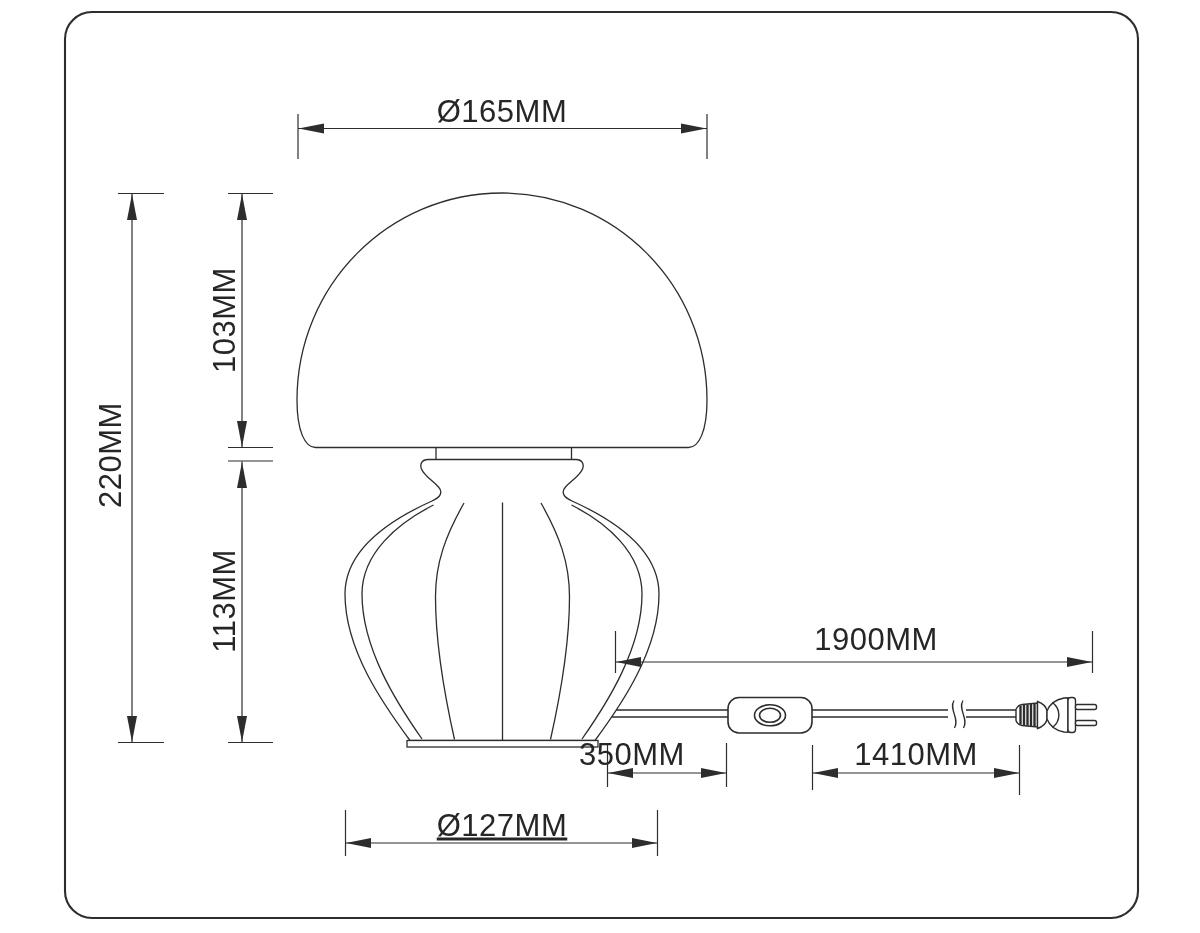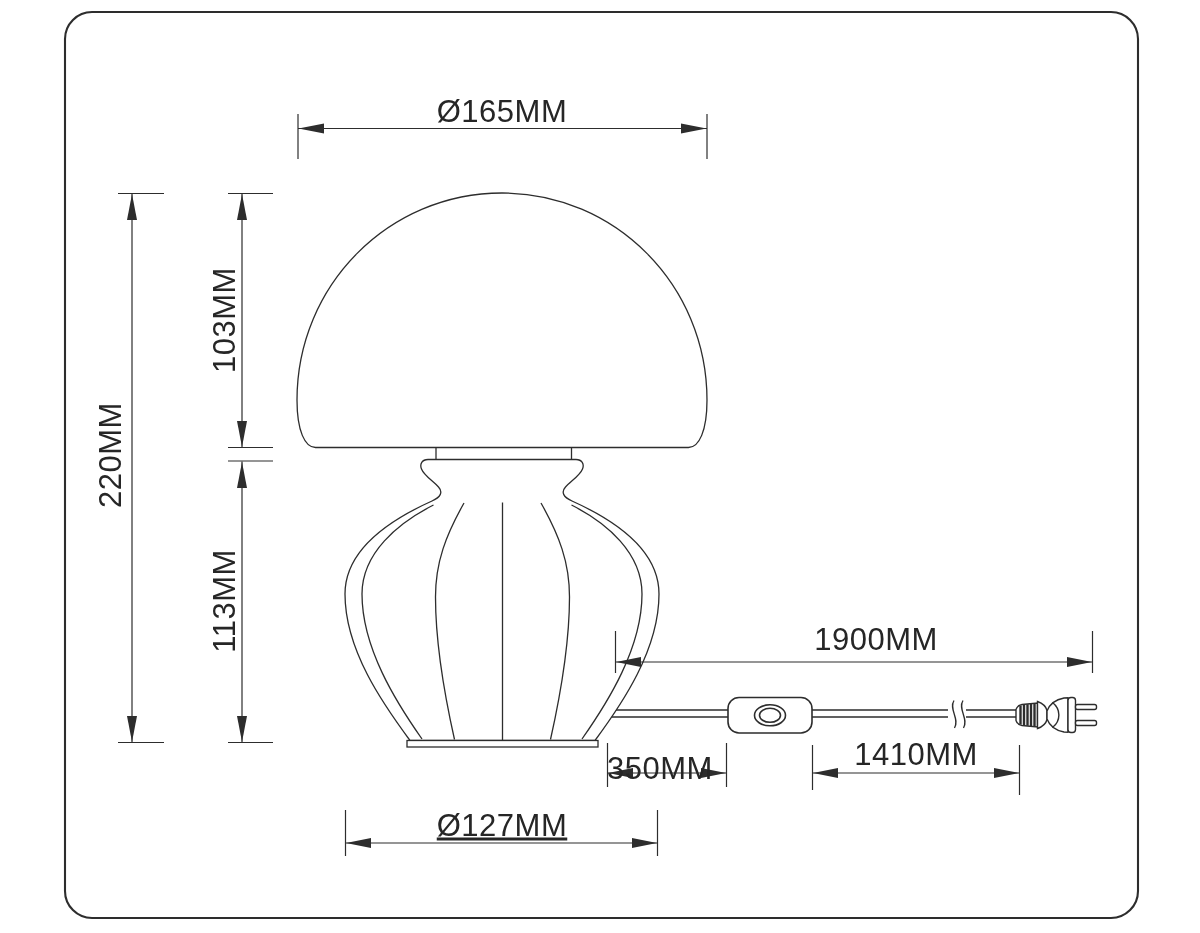--- a/index.html
+++ b/index.html
@@ -21,21 +21,21 @@
     line-height:1;
     user-select:none;
   }
   .dim-label.vert{transform:translate(-50%,-50%) rotate(-90deg);}
   
   .lbl-shade-dia  {left:502px; top:111px;}
   .lbl-total-h    {left:110px; top:455px;}
   .lbl-shade-h    {left:224px; top:320px;}
   .lbl-base-h     {left:224px; top:601px;}
   .lbl-cord-total {left:852px; top:639px;margin-left:24px;}
-  .lbl-cord-seg1  {left:660px; top:754px;margin-top:14px;}
+  .lbl-cord-seg1  {left:632px; top:754px;}
   .lbl-cord-seg2  {left:916px; top:754px;}
   .lbl-base-dia   {left:502px; top:825px;text-decoration:underline;}
 </style>
 </head>
 <body>
 
 <div class="stage">
 
   <svg width="1200" height="933" viewBox="0 0 1200 933" fill="none" stroke="#2d2d2d" stroke-width="1.3">
 

